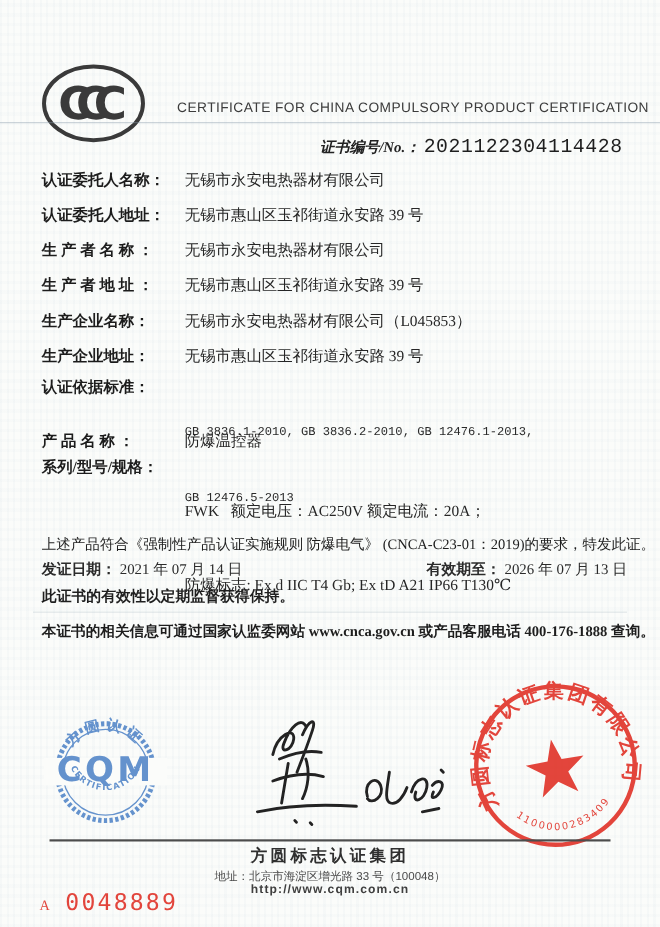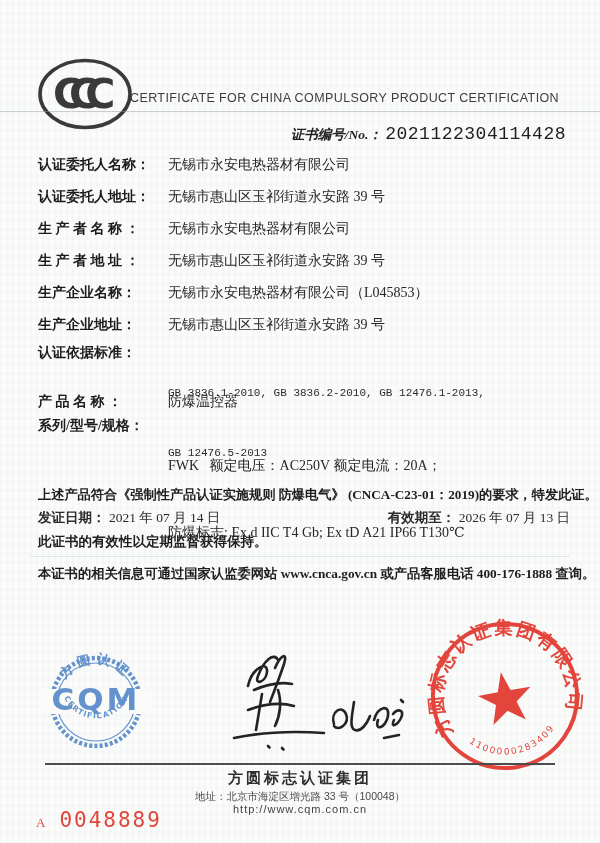--- a/index.html
+++ b/index.html
@@ -8,48 +8,48 @@
     background:#fbfcfa;
     background-image:
       repeating-linear-gradient(90deg, rgba(160,185,205,0.06) 0 2px, rgba(255,255,255,0) 2px 6px),
       repeating-linear-gradient(0deg, rgba(160,185,205,0.04) 0 3px, rgba(255,255,255,0) 3px 9px);
     font-family:"Liberation Serif","DejaVu Serif",serif;
     color:#2b2b2b;
   }
   .header-rule{position:absolute;top:111px;left:0;right:0;height:1px;background:rgba(140,155,170,0.45);}
   .title-cn{position:absolute;top:58px;left:140px;right:14px;text-align:center;
     font-size:22px;font-weight:700;letter-spacing:6px;color:#343434;white-space:nowrap;}
-  .title-en{position:absolute;top:91px;left:130px;right:10px;text-align:left;
+  .title-en{position:absolute;top:91px;left:130px;right:10px;text-align:right;
     font-size:12.5px;letter-spacing:0.4px;color:#3c3c3c;font-family:"Liberation Sans","DejaVu Sans",sans-serif;white-space:nowrap;}
   .certno{position:absolute;top:124px;right:34px;font-size:13.5px;white-space:nowrap;}
   .certno .lbl{font-weight:700;font-style:italic;color:#222;}
   .certno .num{font-family:"Liberation Mono","DejaVu Sans Mono",monospace;font-size:18px;letter-spacing:0.5px;color:#1e1e1e;}
   .row{position:absolute;left:38px;right:26px;display:flex;line-height:20px;}
   .row .lbl{flex:0 0 130px;font-weight:700;font-size:14px;color:#1c1c1c;white-space:pre-wrap;}
   .row .val{flex:1;font-size:14px;color:#262626;white-space:pre-wrap;}
   .mono{font-family:"Liberation Mono","DejaVu Sans Mono",monospace;font-size:11px;letter-spacing:0px;color:#2a2a2a;}
   .r1{top:155px}.r2{top:187px}.r3{top:219px}.r4{top:251px}.r5{top:283px}.r6{top:315px}
   .r7{top:343px}.r8{top:392px}.r9{top:416px}
   .specline{margin-bottom:7px;}
   .specline.small{font-size:12.8px;color:#303030;}
-  .statement{position:absolute;top:486px;left:38px;right:22px;font-size:13.2px;font-weight:700;color:#1d1d1d;white-space:nowrap;}
+  .statement{position:absolute;top:486px;left:38px;right:22px;font-size:13.2px;font-weight:400;color:#1d1d1d;white-space:nowrap;}
   .dates{position:absolute;top:509px;left:38px;right:30px;font-size:13.5px;}
   .dates .lbl{font-weight:700;}
   .dates .right{position:absolute;right:0;top:0;}
   .validity{position:absolute;top:533px;left:38px;font-size:13.5px;font-weight:700;color:#1f1f1f;}
   .soft-rule{position:absolute;top:556px;left:30px;right:30px;height:1px;background:rgba(170,185,195,0.35);}
   .infonote{position:absolute;top:565px;left:38px;right:18px;font-size:13.3px;font-weight:700;color:#1d1d1d;white-space:nowrap;}
   .ccc-logo{position:absolute;top:56px;left:36px;width:98px;height:76px;}
   .cqm-logo{position:absolute;top:646px;left:40px;width:112px;height:112px;}
   .signature{position:absolute;top:638px;left:218px;width:190px;height:118px;}
   .stamp{position:absolute;top:614px;left:423px;width:164px;height:164px;opacity:0.92;}
   .footer-rule{position:absolute;top:763px;left:45px;right:45px;height:2px;background:#4c4c4c;}
   .footer-org{position:absolute;top:769px;left:0;right:0;text-align:center;font-size:15px;font-weight:700;letter-spacing:3px;color:#2f2f2f;font-family:Liberation Serif, serif;}
   .footer-addr{position:absolute;top:790px;left:0;right:0;text-align:center;font-size:10.5px;color:#4a4a4a;font-family:"Liberation Sans","DejaVu Sans",sans-serif;}
-  .footer-url{position:absolute;top:803px;left:0;right:0;text-align:center;font-size:11px;font-weight:400;letter-spacing:1px;color:#3f3f3f;font-family:"Liberation Sans","DejaVu Sans",sans-serif;}
+  .footer-url{position:absolute;top:803px;left:0;right:0;text-align:center;font-size:11px;font-weight:700;letter-spacing:1px;color:#3f3f3f;font-family:"Liberation Sans","DejaVu Sans",sans-serif;}
   .serial{position:absolute;top:808px;left:36px;color:#e2453c;}
   .serial .pfx{font-size:13px;margin-right:10px;}
   .serial .num{font-size:21px;font-family:"DejaVu Sans Mono","Liberation Mono",monospace;letter-spacing:2px;}
 </style>
 </head>
 <body>
 
 <div class="page">
 
   <svg class="ccc-logo" viewBox="0 0 98 76">

